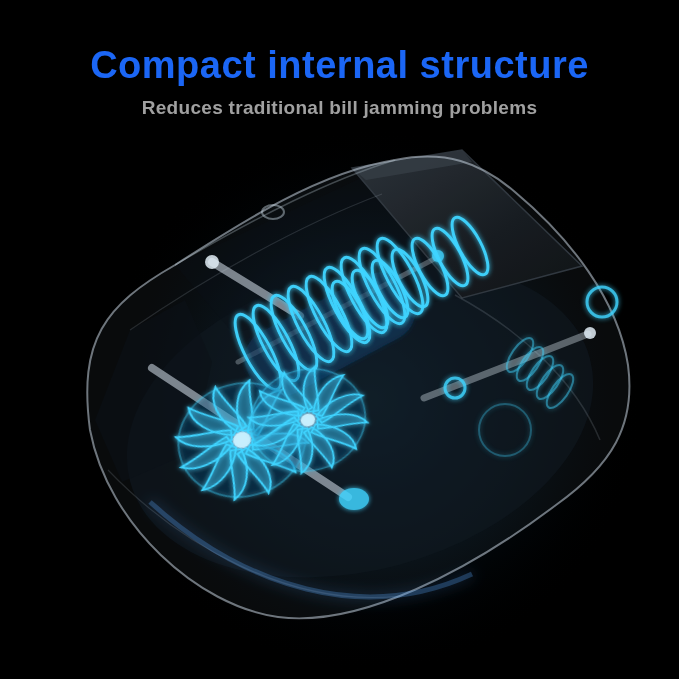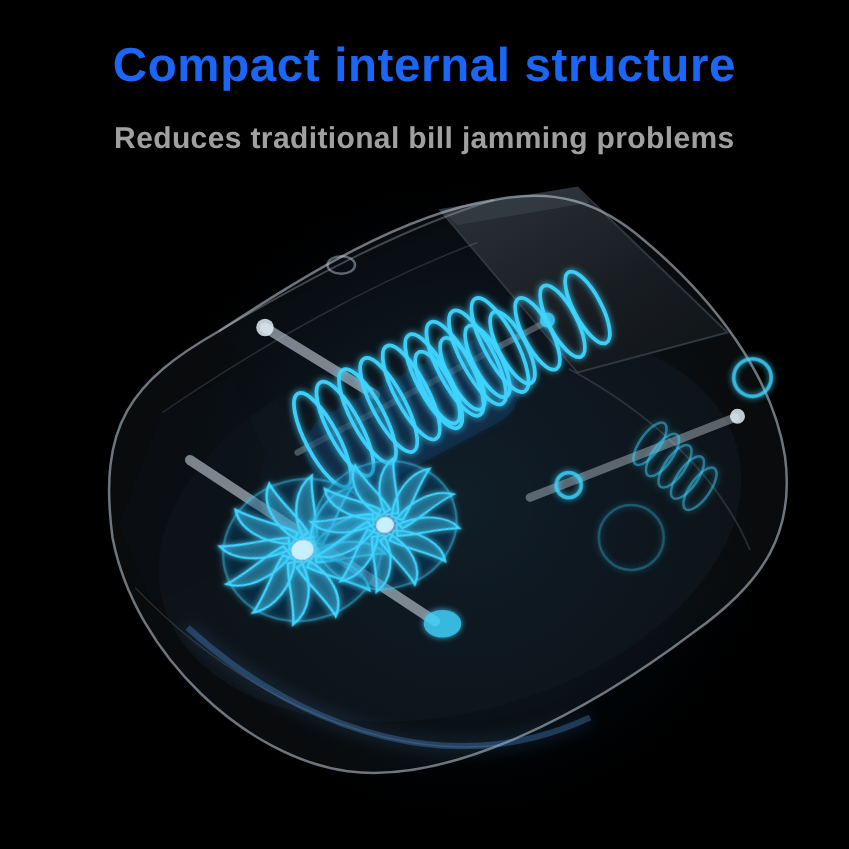--- a/index.html
+++ b/index.html
@@ -12,36 +12,36 @@
   }
   *{margin:0;padding:0;box-sizing:border-box;}
   html,body{width:679px;height:679px;overflow:hidden;}
   body{
     background:var(--bg,#000);
     font-family:"Liberation Sans", sans-serif;
     position:relative;
   }
   .header{
     position:absolute;
-    top:32px;
+    top:44px;
     left:0;
     width:100%;
     text-align:center;
     z-index:3;
   }
   .header h1{
     color:var(--title,#1b66f5);
     font-size:38px;
     font-weight:bold;
     letter-spacing:0.5px;
   }
   .header h2{
-    margin-top:22px;
+    margin-top:10px;
     color:var(--subtitle,#a0a0a0);
-    font-size:24px;
+    font-size:19px;
     font-weight:bold;
     letter-spacing:0.3px;
   }
   .stage{
     position:absolute;
     inset:0;
     z-index:1;
   }
   
   .shell-stroke{stroke:rgba(196,210,222,0.55);stroke-width:2;fill:rgba(130,152,172,0.07);}

